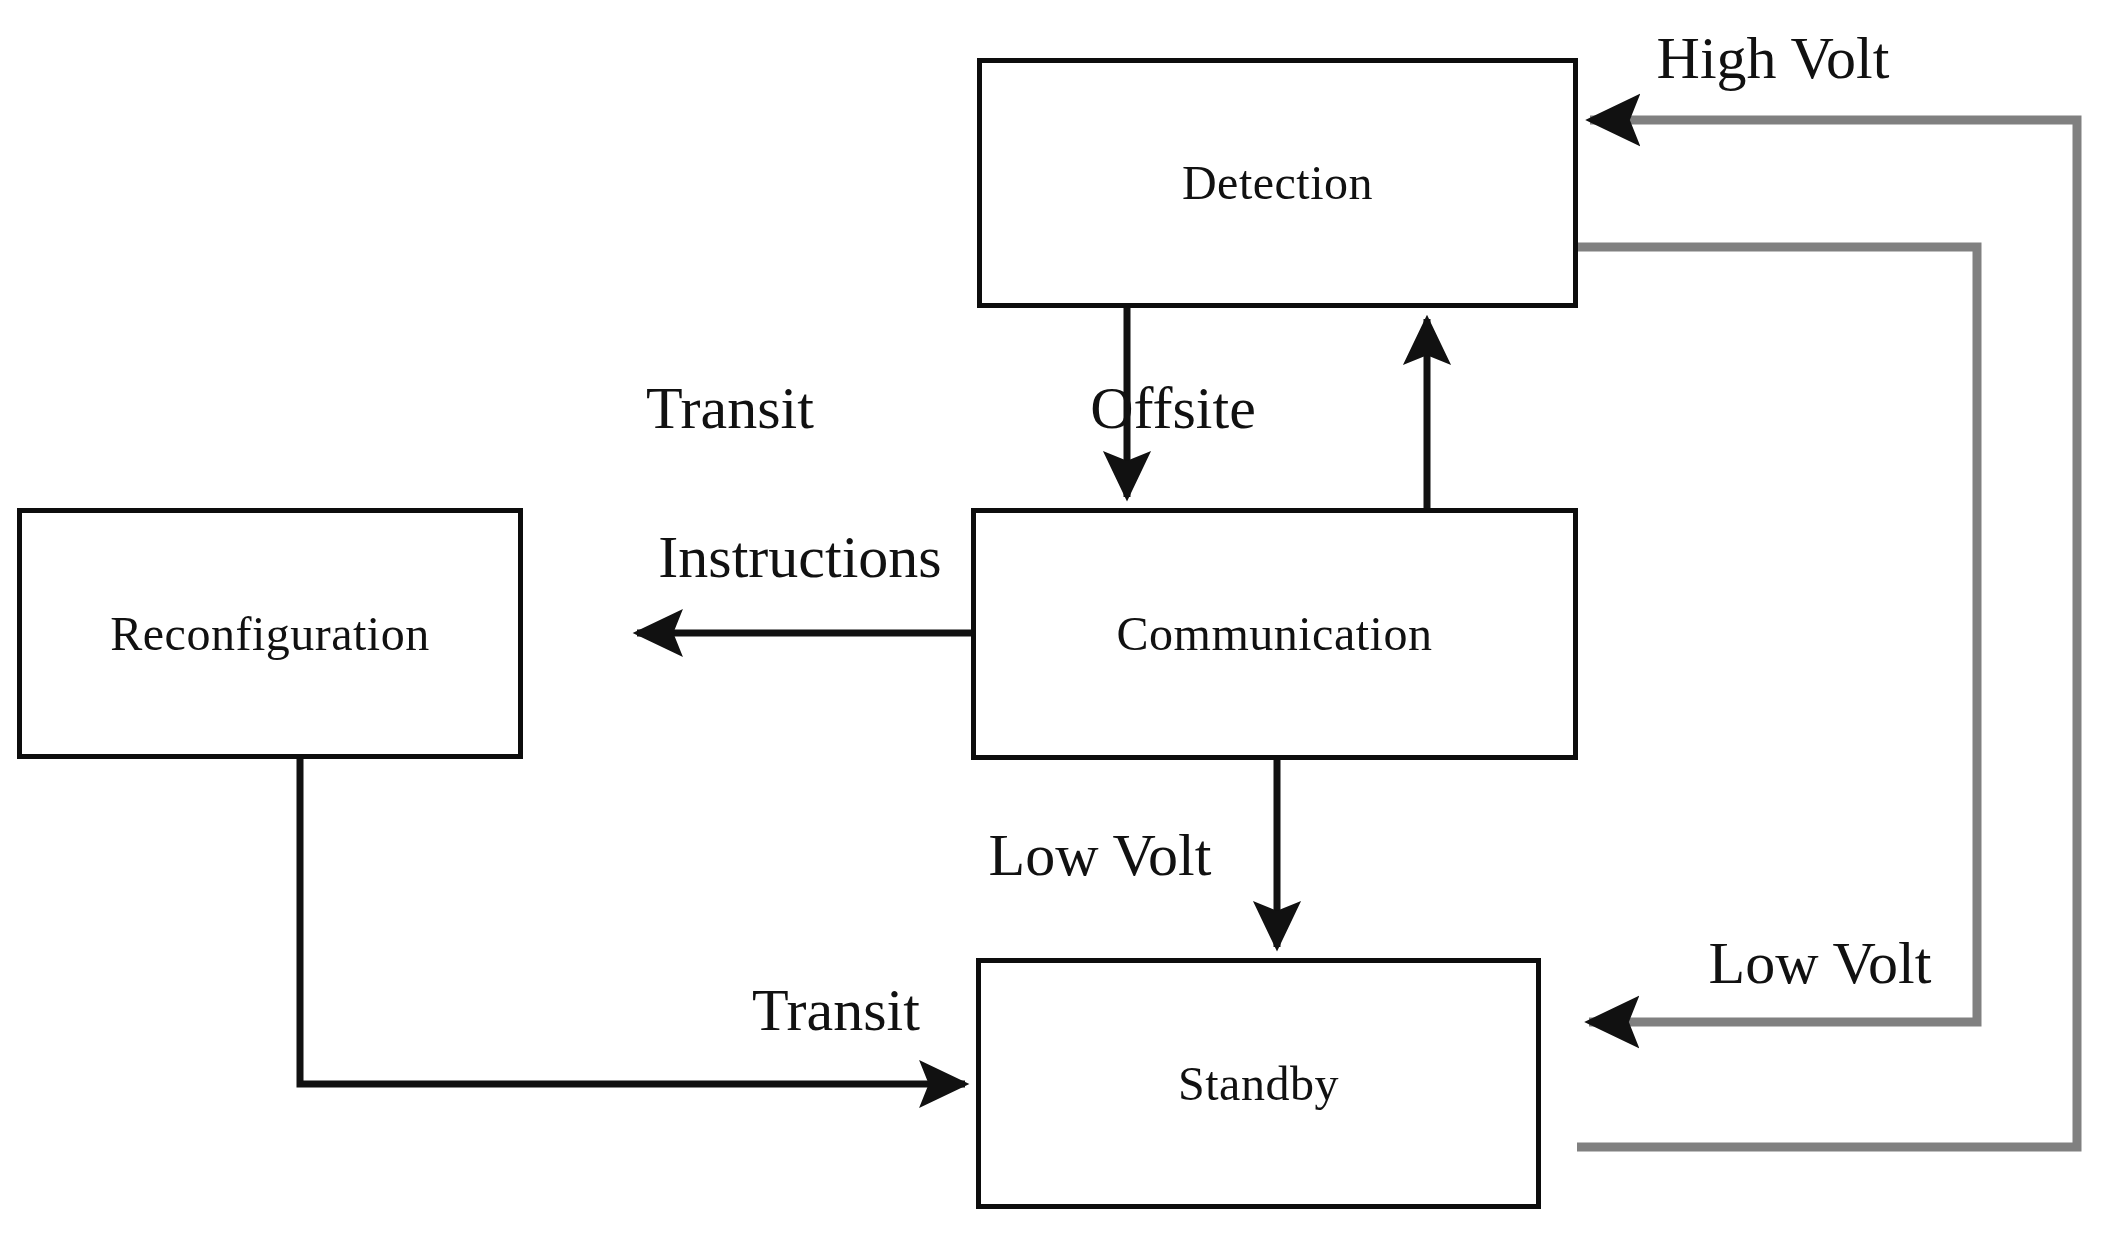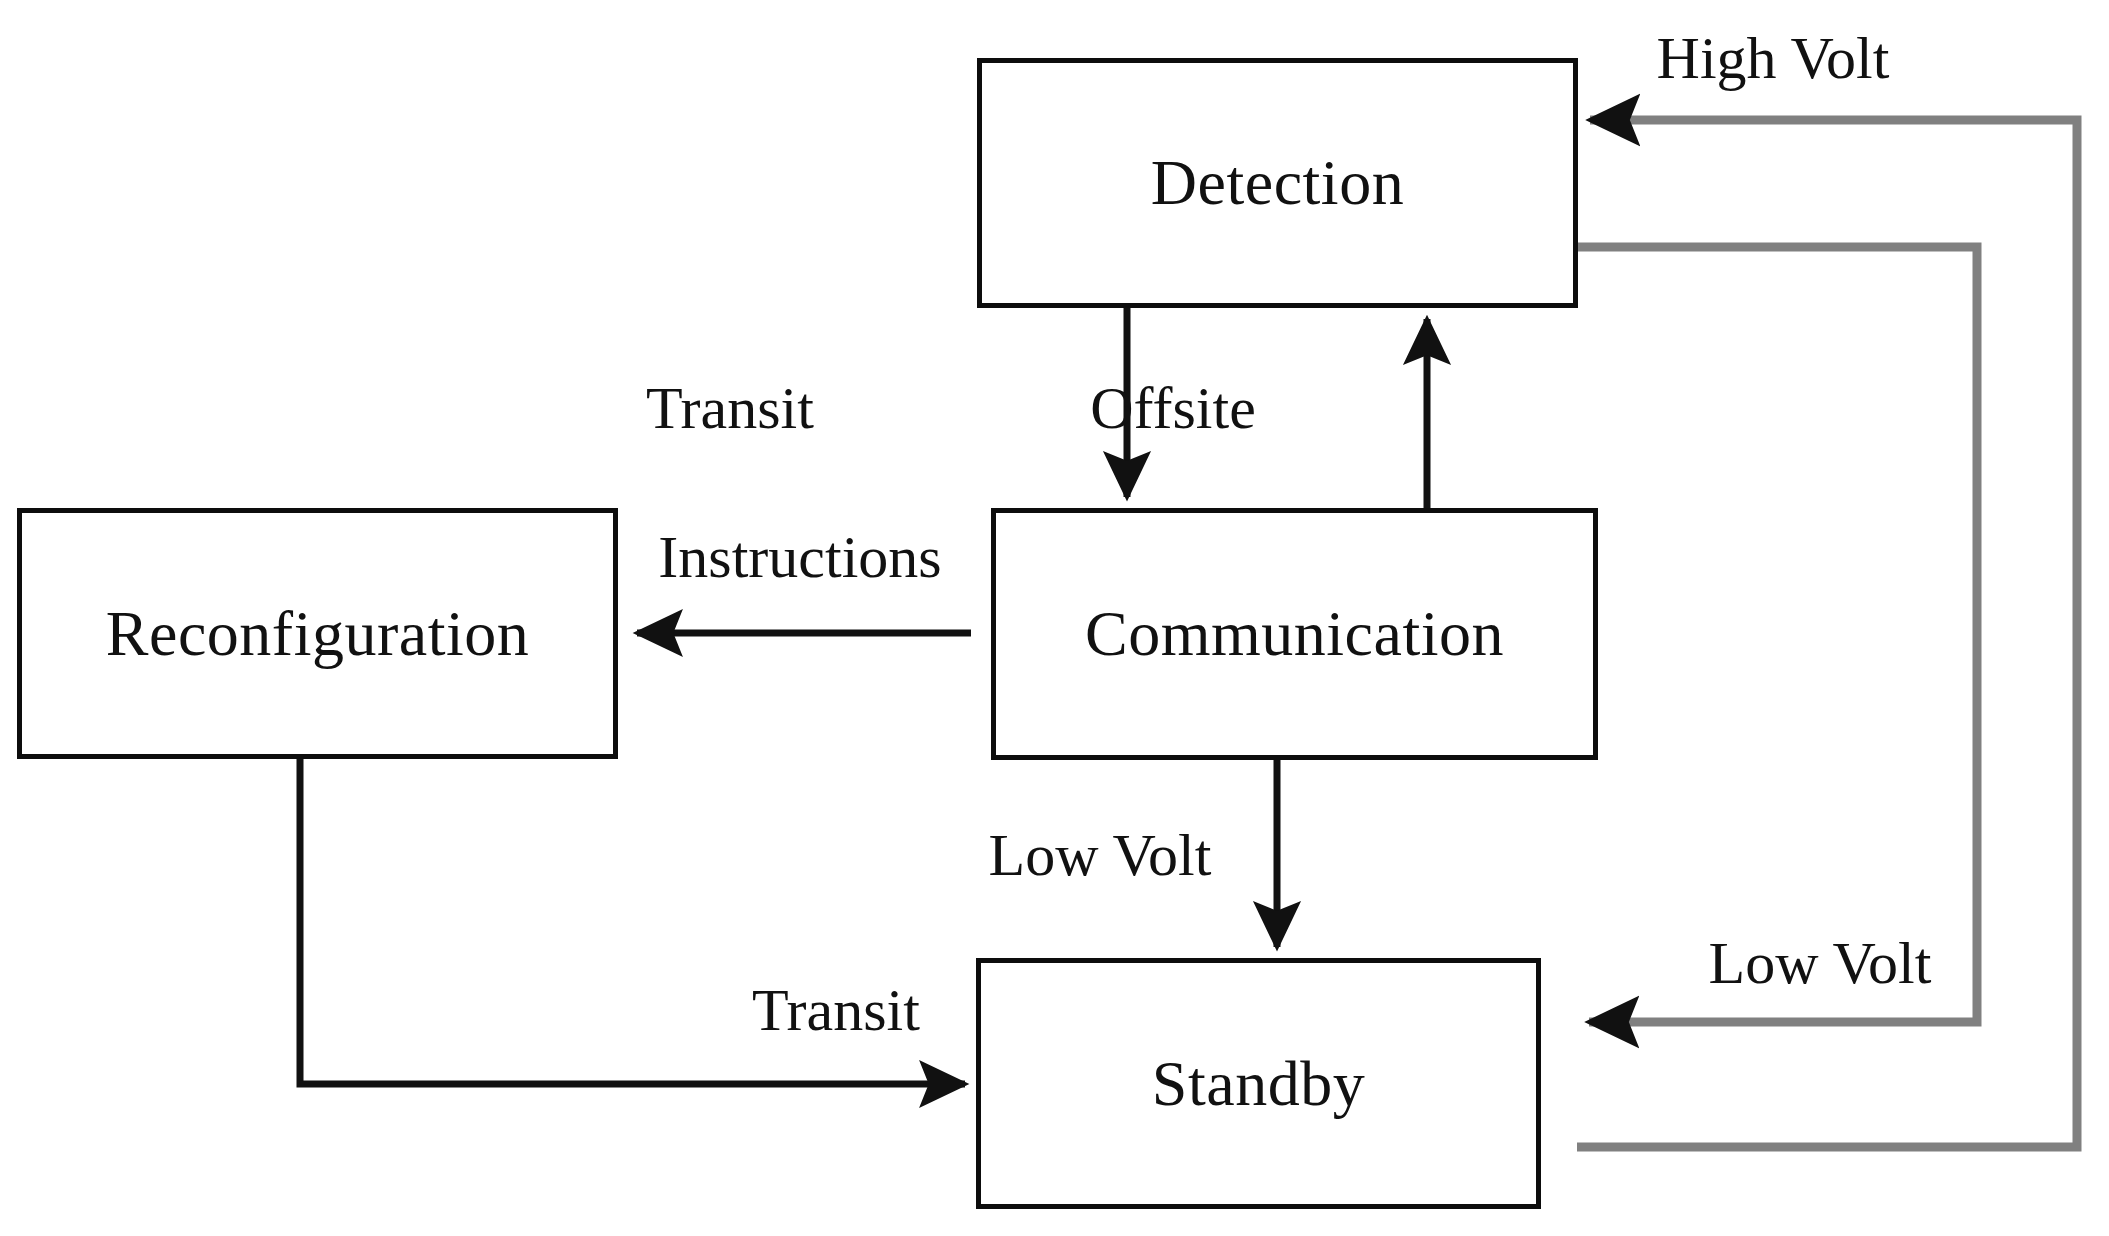--- a/index.html
+++ b/index.html
@@ -25,21 +25,21 @@
   }
   .state-box {
     position: absolute;
     box-sizing: border-box;
     border: 5px solid #0d0d0d;
     background: #ffffff;
     display: flex;
     align-items: center;
     justify-content: center;
     color: #111111;
-    font-size: 64px;
+    font-size: 48px;
     line-height: 1;
     letter-spacing: 0.5px;
     white-space: nowrap;
   }
   .edge-label {
     position: absolute;
     color: #111111;
     font-size: 60px;
     line-height: 1;
     white-space: nowrap;
@@ -87,25 +87,25 @@
 
     <g>
       <path d="M 1578 247 L 1977 247 L 1977 1022 L 1589 1022" stroke="#808080" stroke-width="9" fill="none" marker-end="url(#arrow-gray-head)"></path>
     </g>
   </svg>
 
   <div class="state-box" style="left: 977px; top: 58px; width: 601px; height: 250px;">
     <span>Detection</span>
   </div>
 
-  <div class="state-box" style="left: 971px; top: 508px; width: 607px; height: 252px; margin-left: 20px;">
+  <div class="state-box" style="left: 971px; top: 508px; width: 607px; height: 252px;">
     <span>Communication</span>
   </div>
 
-  <div class="state-box" style="left: 17px; top: 508px; width: 601px; height: 251px;">
+  <div class="state-box" style="left: 17px; top: 508px; width: 506px; height: 251px;">
     <span>Reconfiguration</span>
   </div>
 
   <div class="state-box" style="left: 976px; top: 958px; width: 565px; height: 251px;">
     <span>Standby</span>
   </div>
 
   <div class="edge-label" style="left: 730px; top: 408px; text-align: right;">Transit</div>
 
   <div class="edge-label" style="left: 1173px; top: 408px;">Offsite</div>

